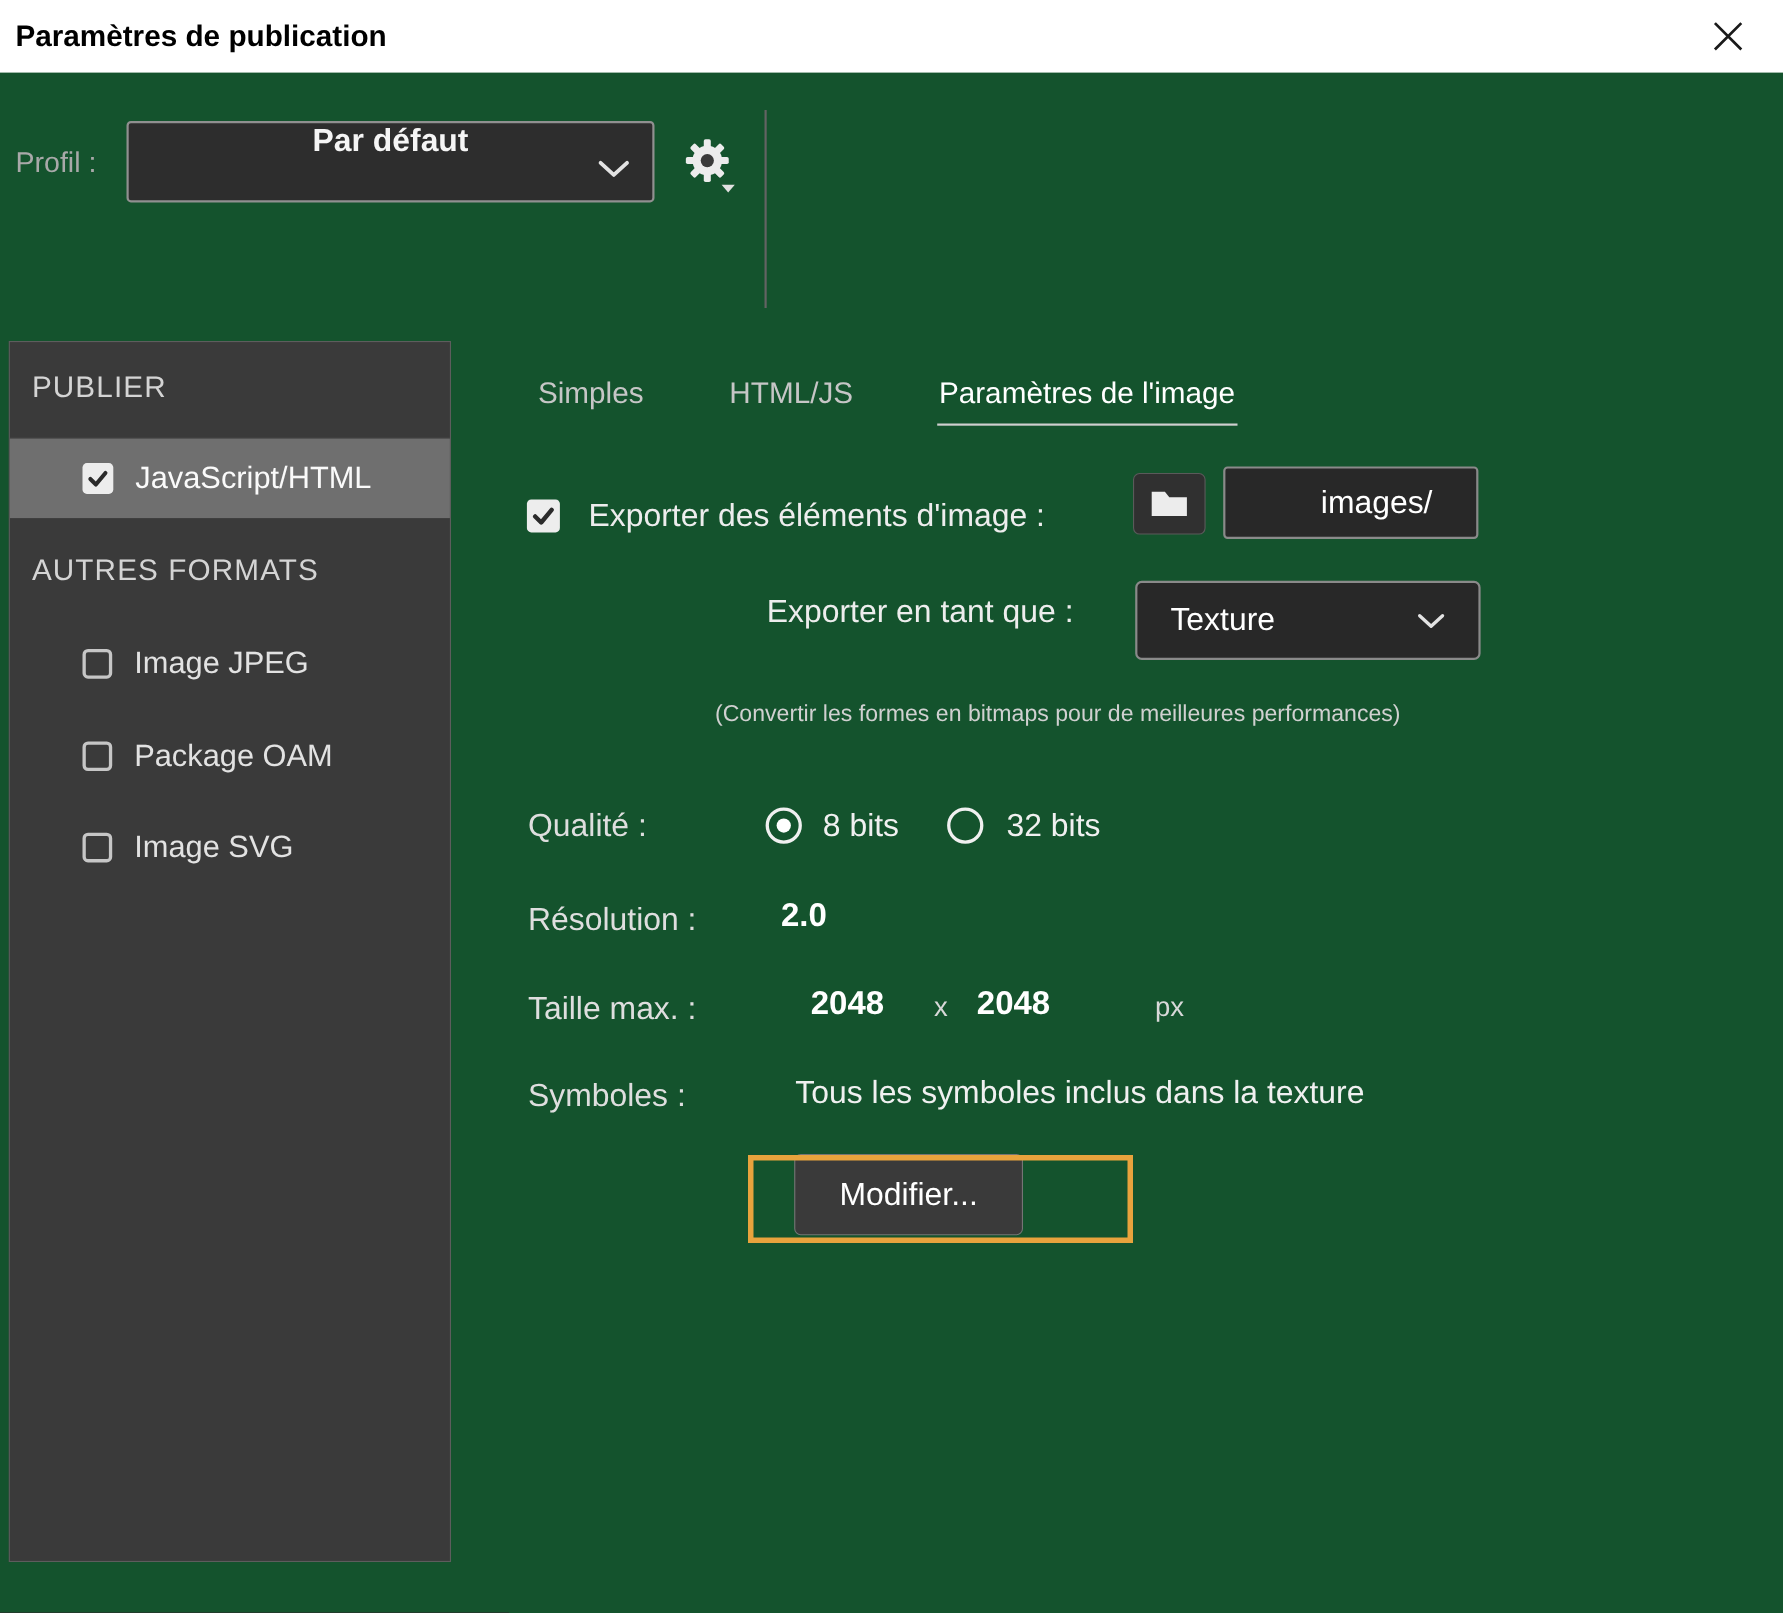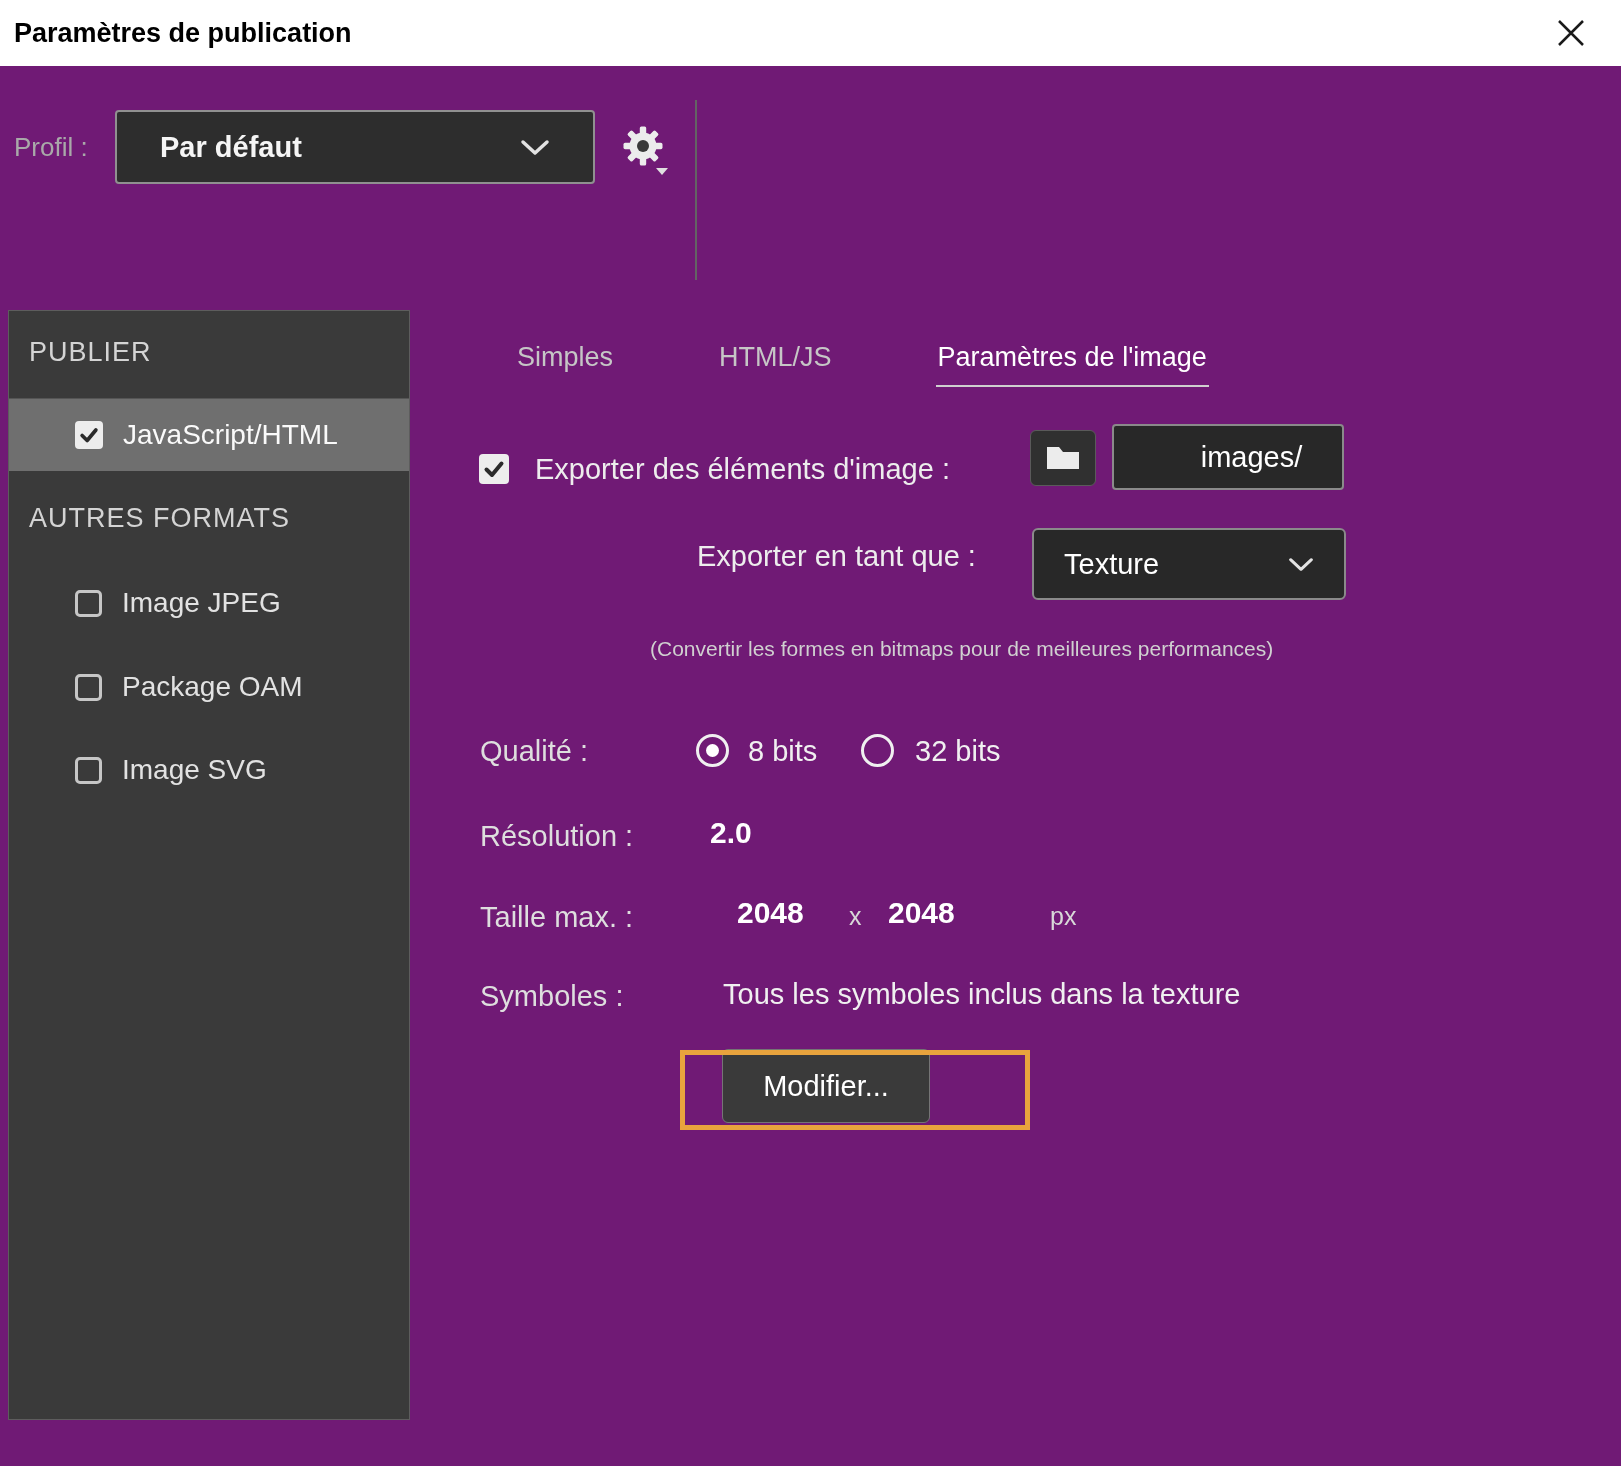--- a/index.html
+++ b/index.html
@@ -3,21 +3,21 @@
 <meta charset="utf-8">
 <style>
   * { margin: 0; padding: 0; box-sizing: border-box; }
   html, body { background: #2c2c2c; }
   body { font-family: "Liberation Sans", "DejaVu Sans", sans-serif; }
 
   .window {
     position: relative;
     width: 1621px;
     height: 1466px;
-    background: #701a75;
+    background: #14532d;
     overflow: hidden;
   }
 
   
   .titlebar {
     position: absolute;
     left: 0; top: 0;
     width: 1621px; height: 66px;
     background: #ffffff;
     display: flex;
@@ -47,22 +47,23 @@
     color: #a9a9a9;
   }
   .profile-select {
     position: absolute;
     left: 115px; top: 110px;
     width: 480px; height: 74px;
     background: #2d2d2d;
     border: 2px solid #909090;
     border-radius: 4px;
     display: flex; align-items: center;
-    padding: 0 43px;
-    cursor: pointer;
+    padding: 0 20px;
+    cursor: pointer;
+    flex-direction: column;
   }
   .profile-select .value {
     font-size: 29px;
     font-weight: 700;
     color: #f5f5f5;
   }
   .profile-select .chev { margin-left: auto; }
 
   .gear-btn {
     position: absolute;
@@ -148,21 +149,20 @@
     left: 487px; top: 342px;
     display: flex;
     gap: 74px;
   }
   .tab {
     font-size: 27px;
     color: #c6c6c6;
     padding: 0 2px 12px 2px;
     cursor: pointer;
     border-bottom: 2px solid transparent;
-    margin-left: 28px;
   }
   .tab.active {
     color: #ffffff;
     border-bottom: 2px solid #cfcfcf;
   }
 
   
   .export-row {
     position: absolute;
     left: 479px; top: 440px;

